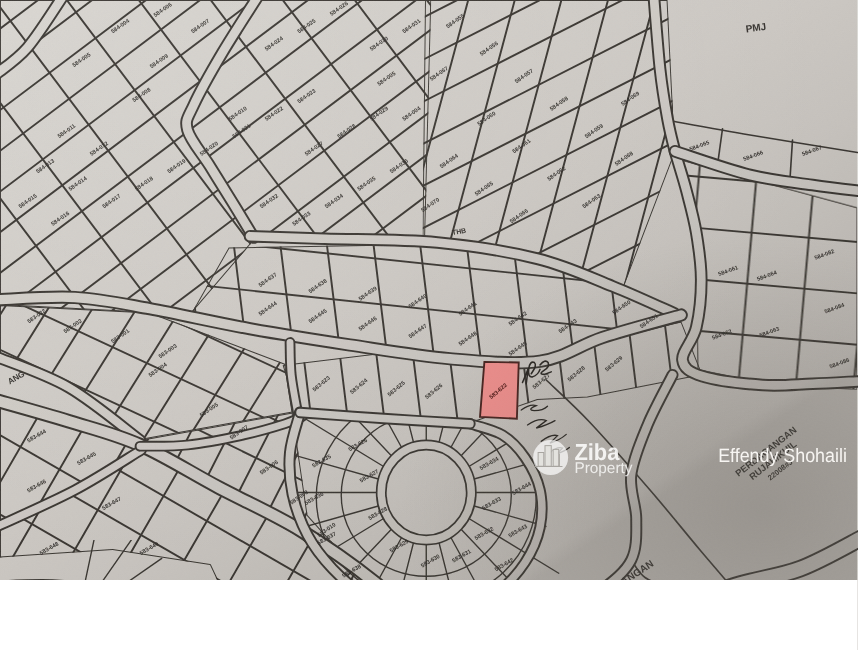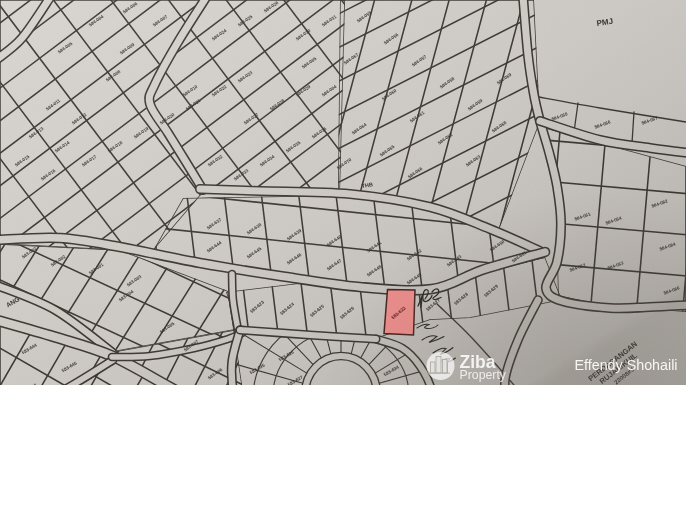--- a/index.html
+++ b/index.html
@@ -1,15 +1,15 @@
 <!DOCTYPE html>
 <html><head><meta charset="utf-8"><style>
 html,body{margin:0;padding:0;}
 *{font-family:"Liberation Sans",sans-serif;}
-#map{width:686px;height:385px;overflow:hidden;position:relative;background:#ccc9c4;}
+#map{width:686px;height:464px;overflow:hidden;position:relative;background:#ccc9c4;}
 </style></head><body>
 <div id="map"><svg width="686" height="520" viewBox="0 0 686 520">
 <defs>
 <linearGradient id="bg" x1="0" y1="0" x2="343" y2="520" gradientUnits="userSpaceOnUse" spreadMethod="pad">
           <stop offset="0" stop-color="#d9d6d1"></stop>
           <stop offset="0.11" stop-color="#d6d3ce"></stop>
           <stop offset="0.55" stop-color="#cdc9c4"></stop>
           <stop offset="0.72" stop-color="#c6c2bd"></stop>
           <stop offset="0.98" stop-color="#b7b3ae"></stop>
           <stop offset="1" stop-color="#aeaaa5"></stop>

